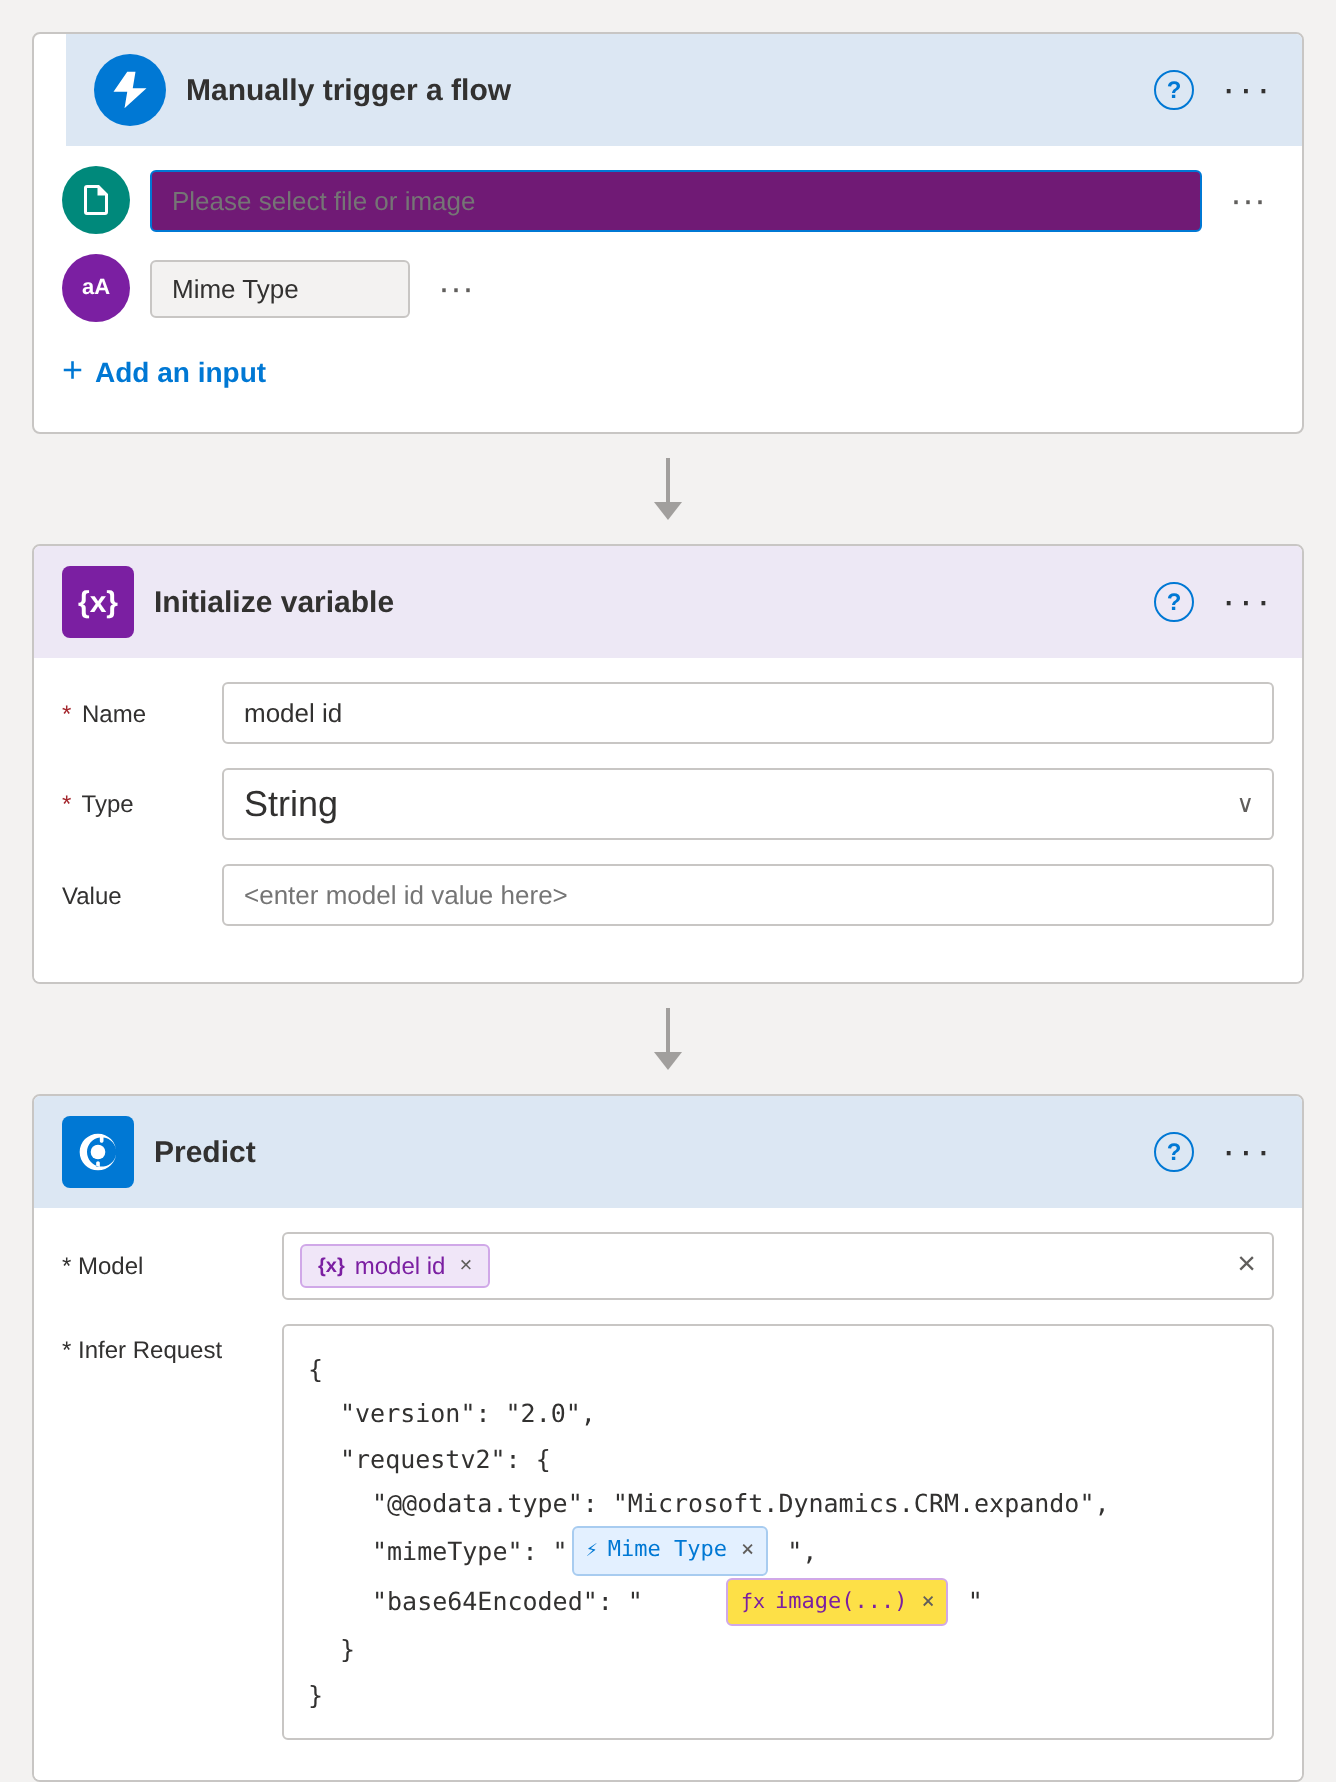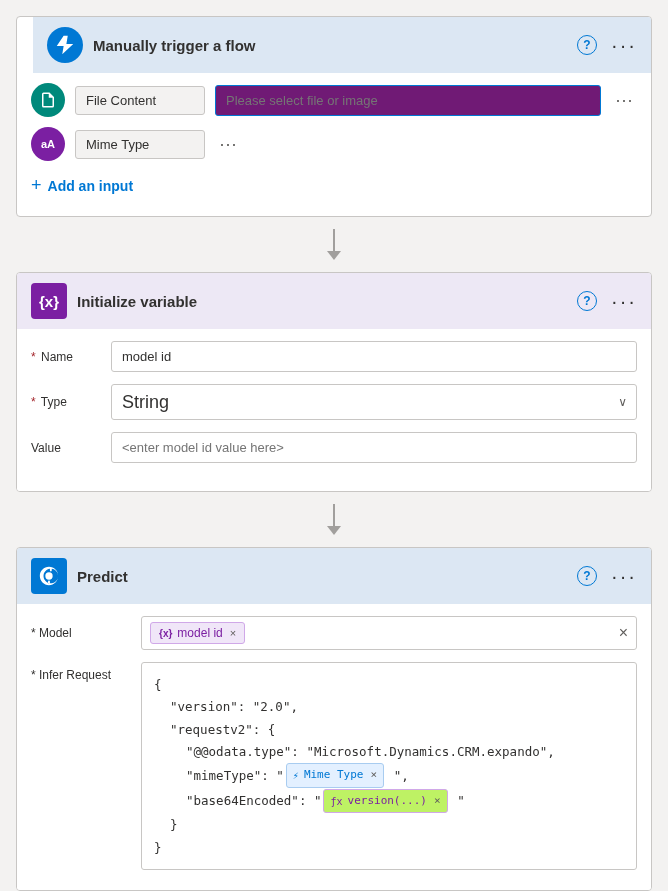--- a/index.html
+++ b/index.html
@@ -416,21 +416,20 @@
   </div>
 
   <div class="trigger-body">
 
     <div class="input-row">
       <div class="input-type-icon icon-file">
         <svg width="18" height="18" viewBox="0 0 24 24" fill="white">
           <path d="M14 2H6a2 2 0 0 0-2 2v16a2 2 0 0 0 2 2h12a2 2 0 0 0 2-2V8l-6-6zM6 20V4h7v5h5v11H6z"></path>
         </svg>
       </div>
-      <div class="input-label">File Content</div>
       <input class="input-value placeholder-text" type="text" value="" placeholder="Please select file or image" style="">
       <button class="more-btn">
         <span>···</span>
       </button>
     </div>
 
     <div class="input-row">
       <div class="input-type-icon icon-text" style="font-size:11px;font-weight:bold;">aA</div>
       <div class="input-label">Mime Type</div>
       <button class="more-btn">
@@ -560,23 +559,23 @@
           <span class="code-text">"mimeType":&nbsp;"</span>
           <span class="tag tag-blue" style="padding:2px 6px;font-size:11px;">
             <span style="font-size:10px;">⚡</span>
             <span>Mime Type</span>
             <span class="tag-close">×</span>
           </span>
           <span class="code-text">&nbsp;",</span>
         </div>
         <div class="code-line indent-2">
           <span class="code-text">"base64Encoded":&nbsp;"</span>
-          <span class="tag tag-purple" style="padding:2px 6px;font-size:11px;background:#bef264;">
+          <span class="tag tag-purple" style="padding:2px 6px;font-size:11px;background:#fde047;margin-left:40px;">
             <span style="font-size:10px;">ƒx</span>
-            <span>version(...)</span>
+            <span>image(...)</span>
             <span class="tag-close">×</span>
           </span>
           <span class="code-text">&nbsp;"</span>
         </div>
         <div class="code-line indent-1">
           <span class="code-text">}</span>
         </div>
         <div class="code-line">
           <span class="code-text">}</span>
         </div>

